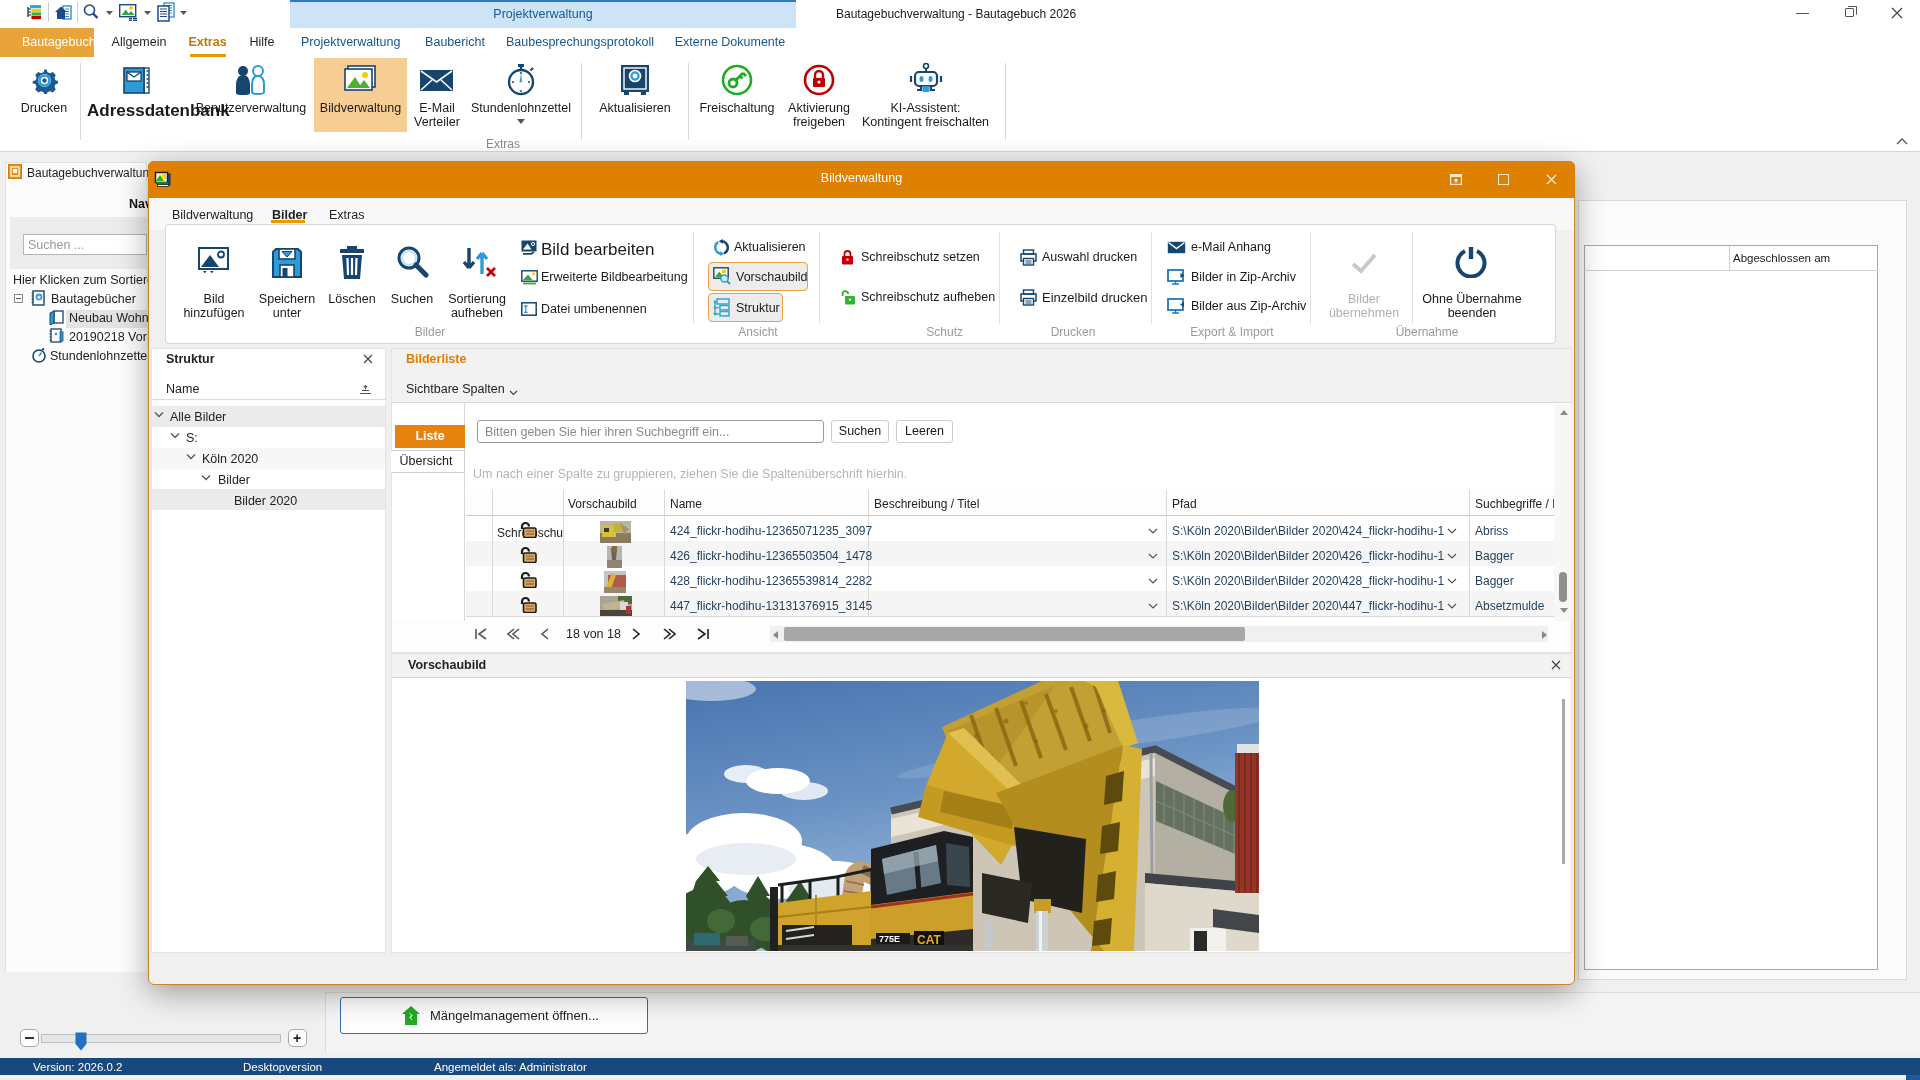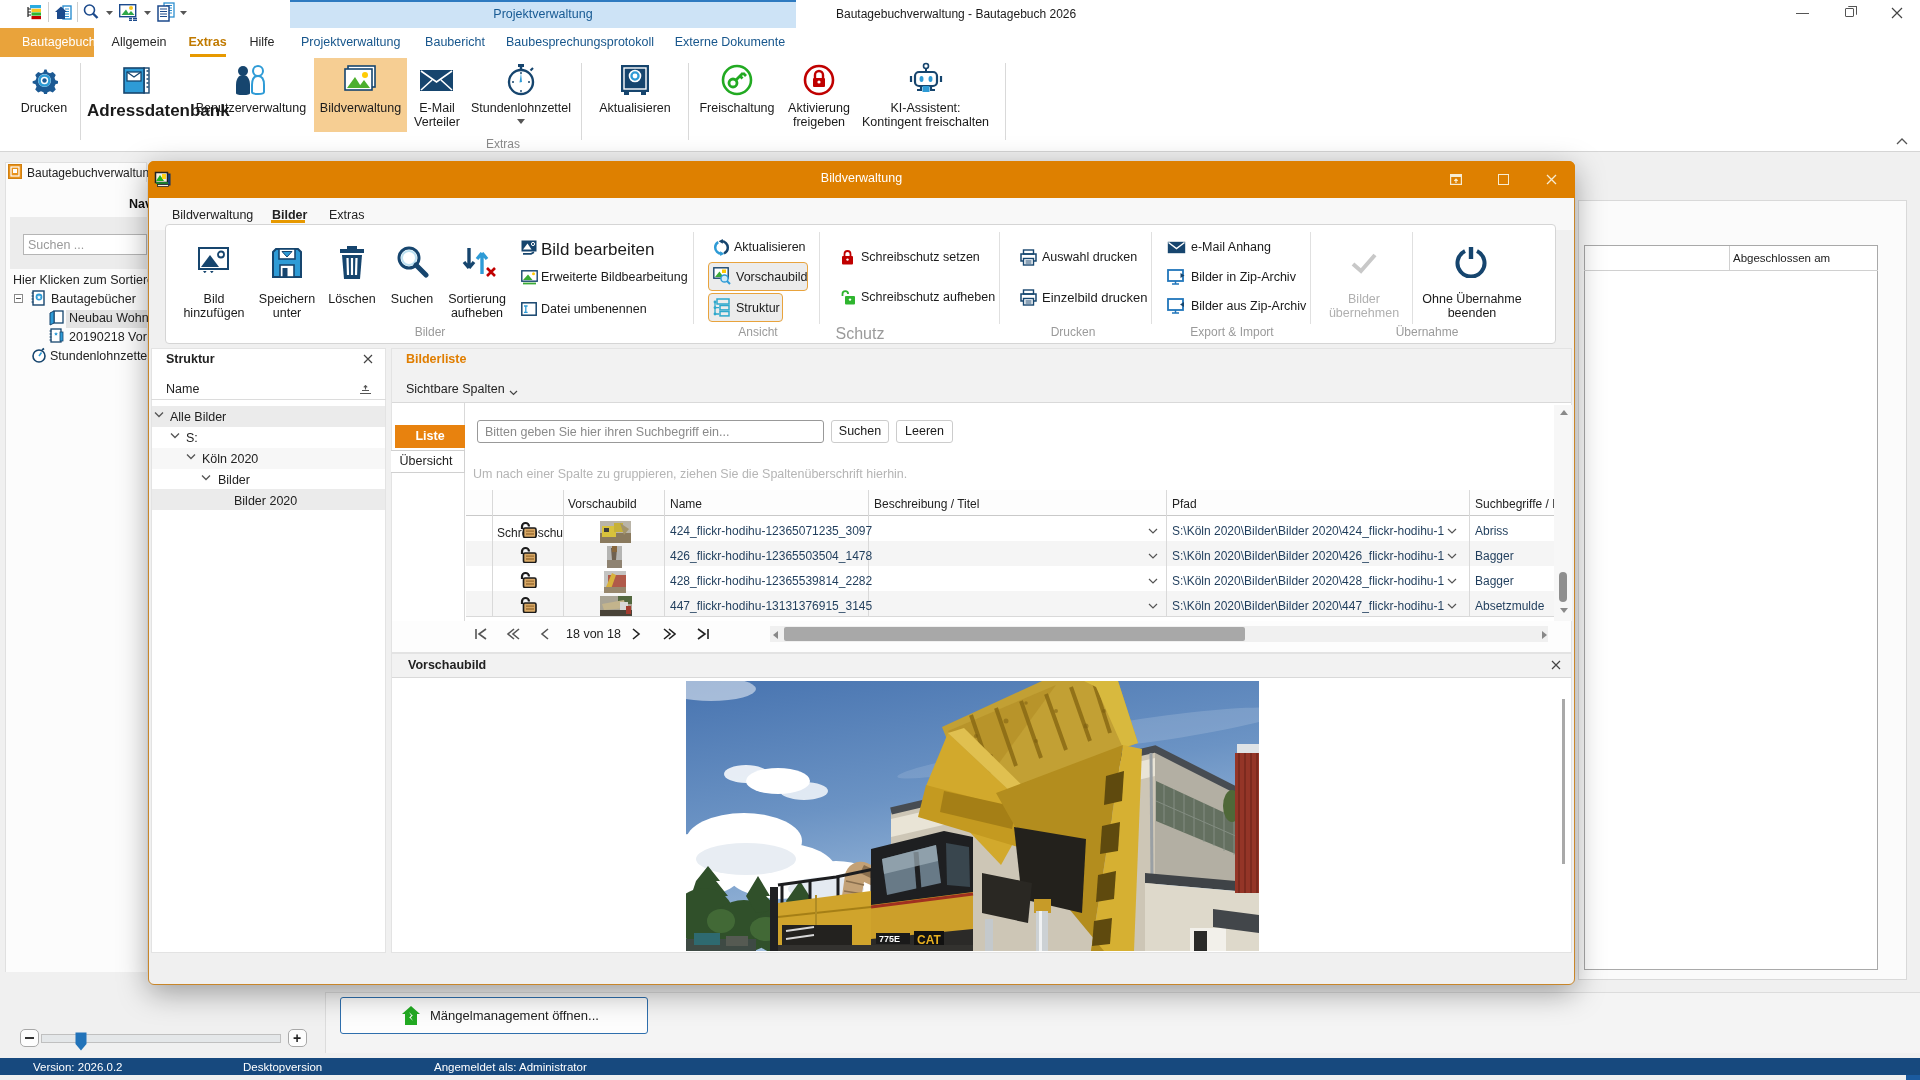--- a/index.html
+++ b/index.html
@@ -487,21 +487,21 @@
   <div class="abs" style="left:861px;top:250px;font-size:12.5px;">Schreibschutz setzen</div>
   <div class="abs" style="left:841px;top:290px;width:15px;height:15px;">
     <svg width="15" height="15">
       <rect x="4" y="6" width="10" height="8.4" rx="1" fill="#2fb52f"></rect>
       <path d="M1.5 6 V4 a2.8 2.8 0 0 1 5.6 0" fill="none" stroke="#2fb52f" stroke-width="1.8"></path>
       <circle cx="9" cy="9.6" r="1.2" fill="#fff"></circle>
     </svg>
   </div>
   <div class="abs" style="left:861px;top:290px;font-size:12.5px;">Schreibschutz aufheben</div>
   <div class="abs" style="left:999px;top:232px;width:1px;height:92px;background:#e0e0e0;"></div>
-  <div class="abs ctr" style="left:820px;top:325px;width:80px;color:#9a9a9a;font-size:16px;">Schutz</div>
+  <div class="abs ctr" style="left:883px;top:325px;width:80px;color:#9a9a9a;font-size:12px;text-align:right;">Schutz</div>
 
   <div class="abs" style="left:1020px;top:249px;width:17px;height:17px;">
     <svg width="17" height="17">
       <rect x="3.5" y="1" width="10" height="4" fill="none" stroke="#16456e" stroke-width="1.4"></rect>
       <rect x="1" y="5" width="15" height="7" fill="none" stroke="#16456e" stroke-width="1.5"></rect>
       <rect x="3.5" y="9.5" width="10" height="6.5" fill="#fff" stroke="#16456e" stroke-width="1.4"></rect>
       <path d="M5.5 12 h6 M5.5 14 h6" stroke="#16456e" stroke-width="1"></path>
     </svg>
   </div>
   <div class="abs" style="left:1042px;top:250px;font-size:12.5px;">Auswahl drucken</div>

